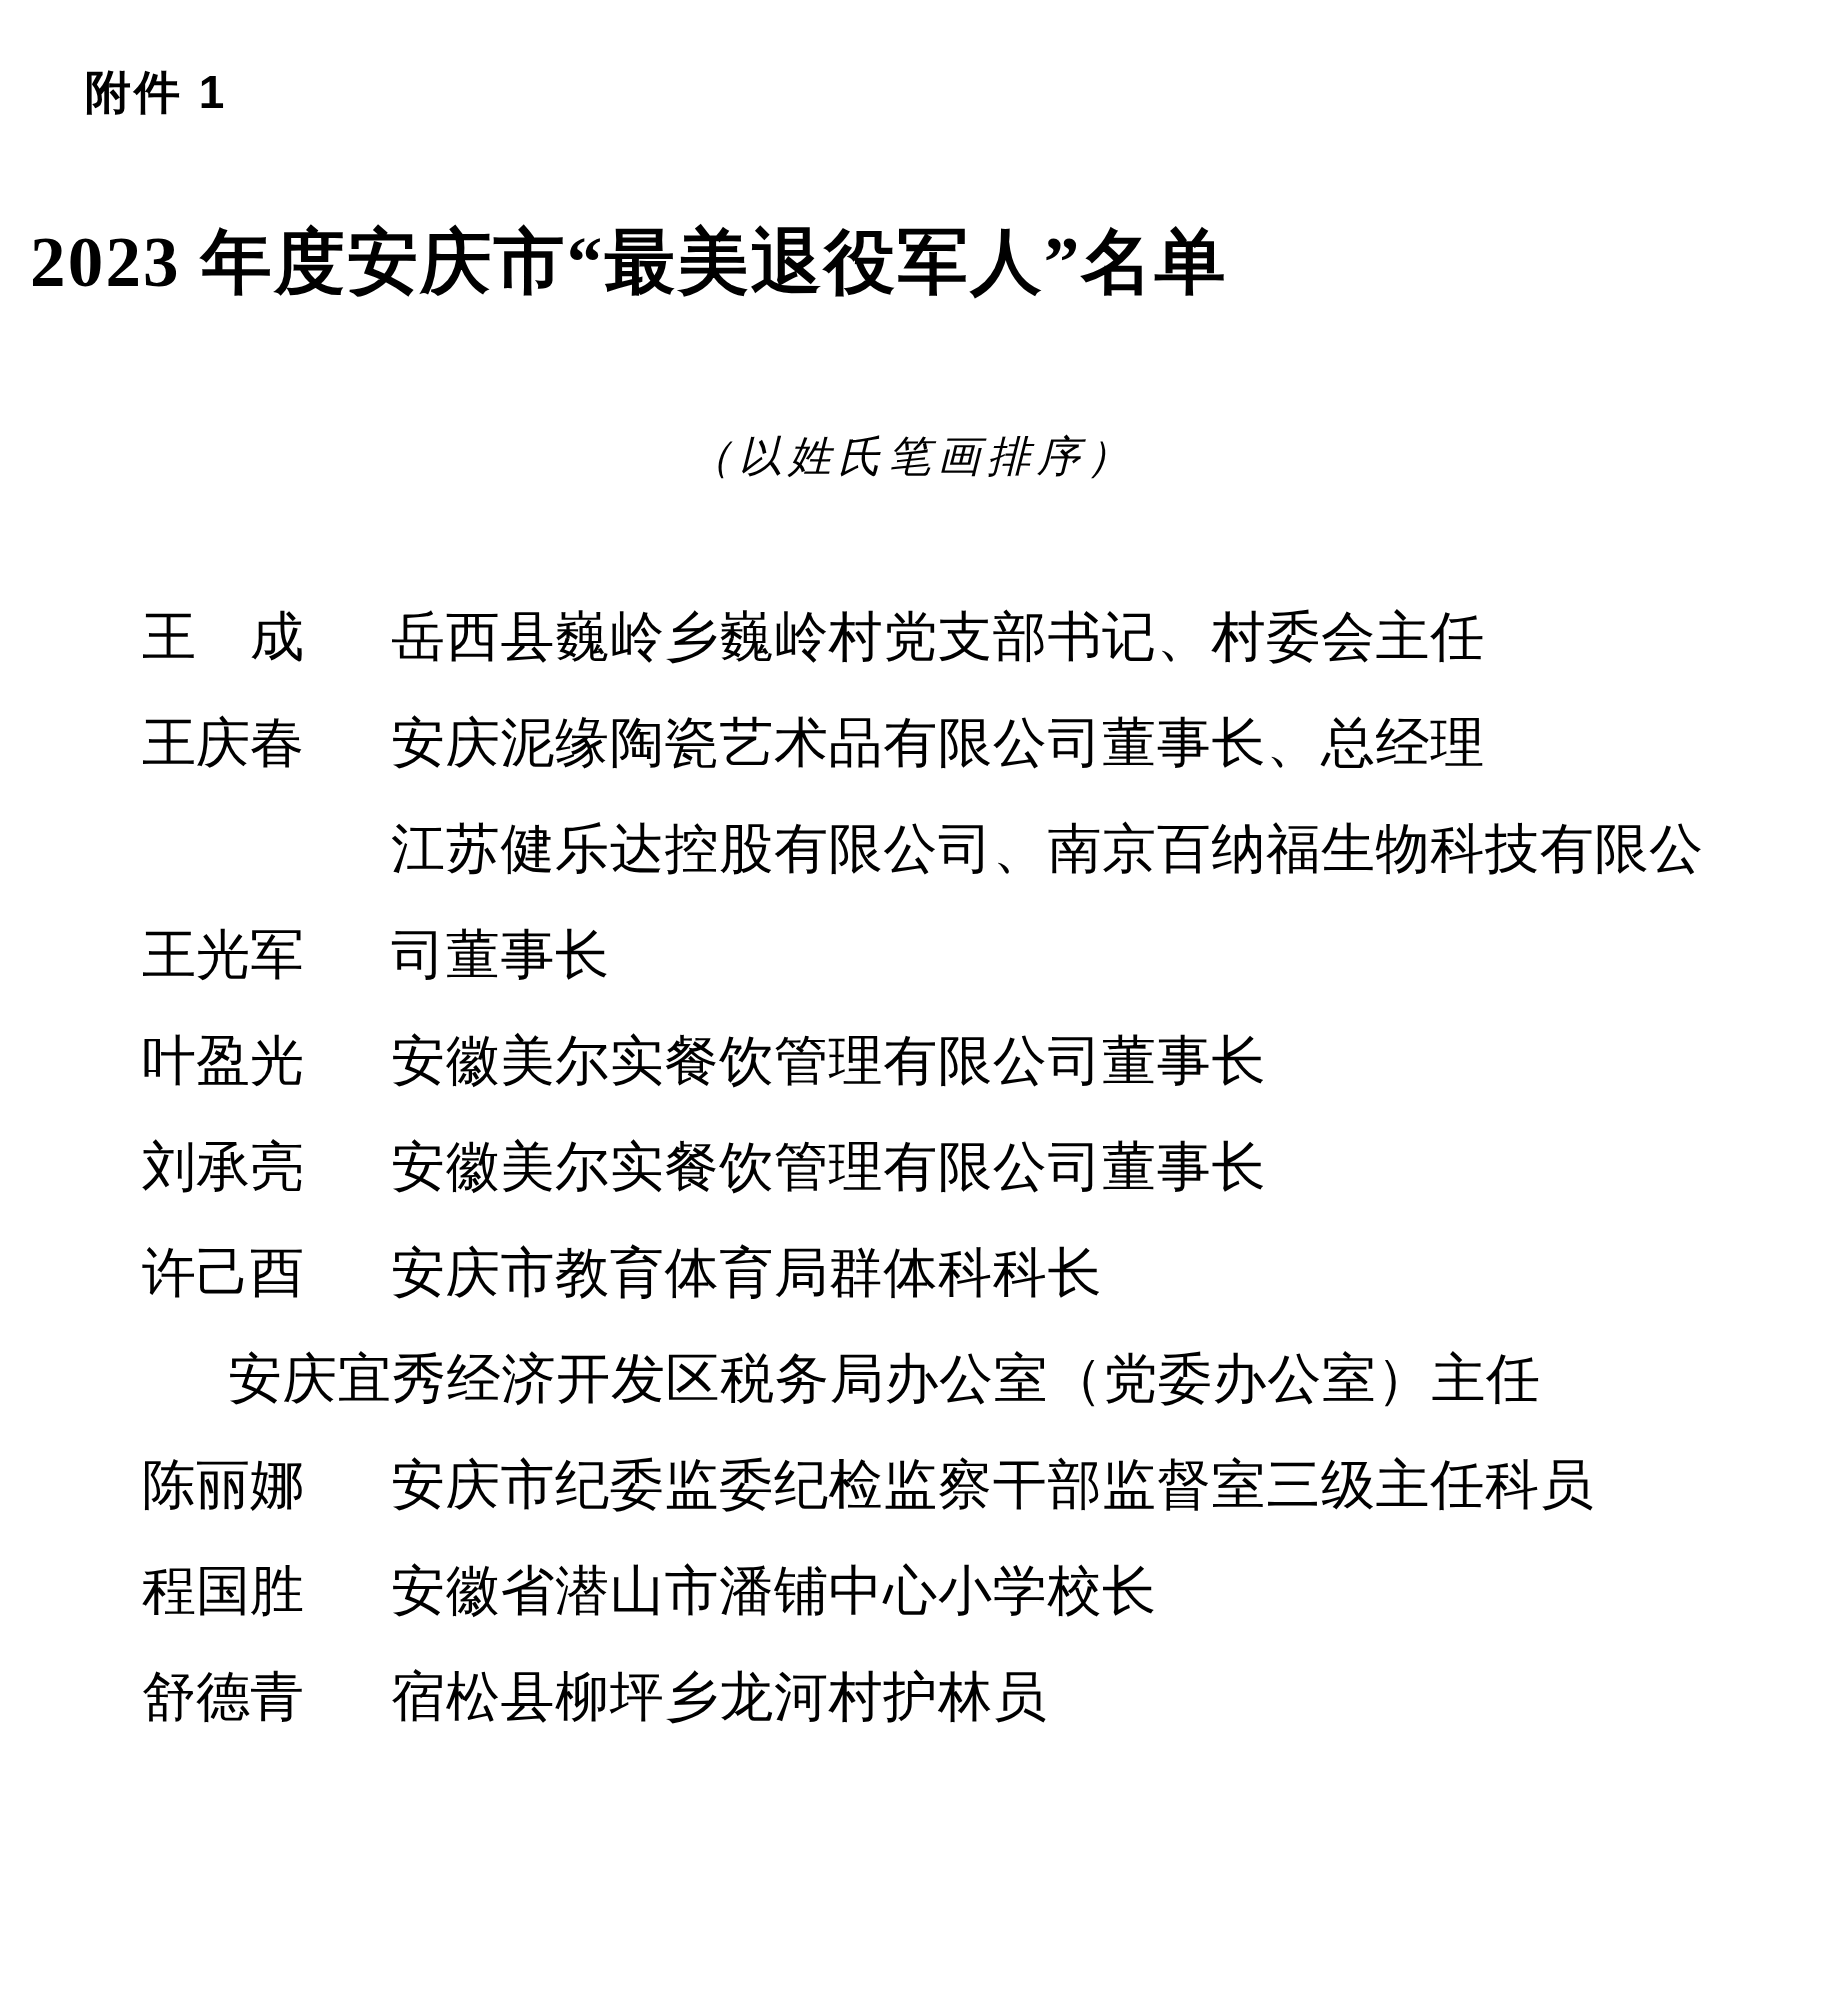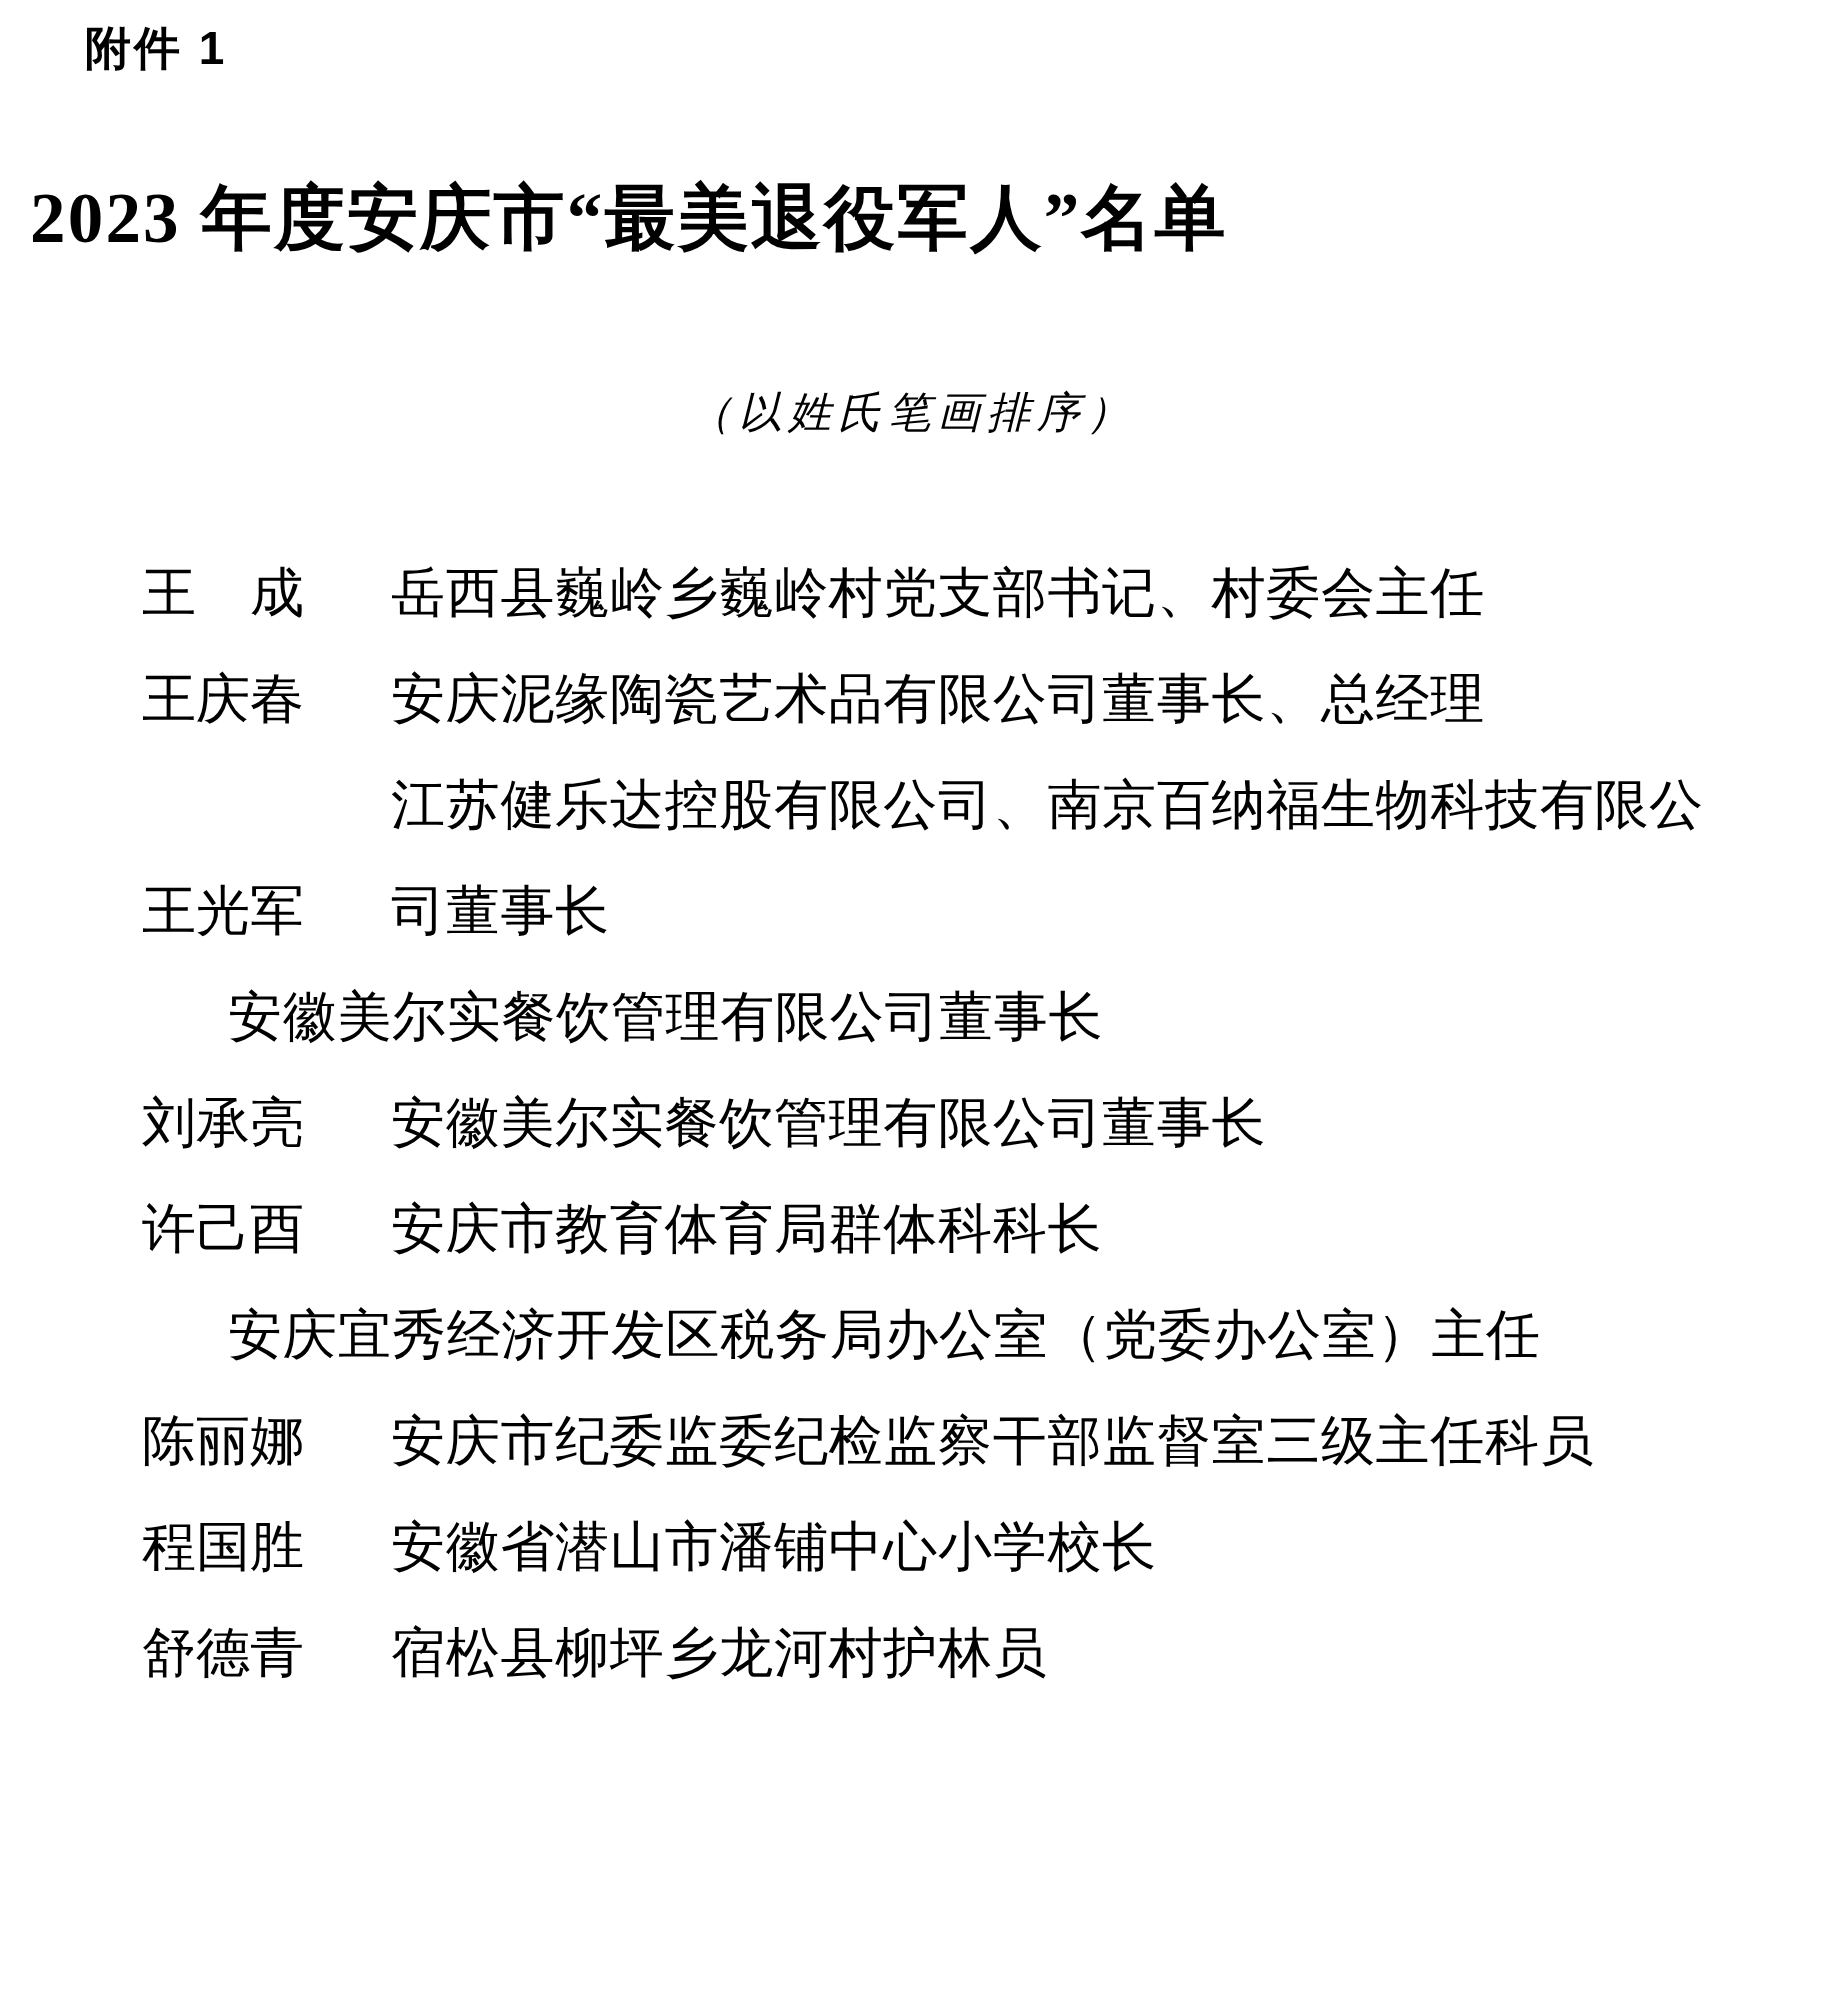--- a/index.html
+++ b/index.html
@@ -11,21 +11,21 @@
     height: 2015px;
     background: #ffffff;
     color: #000000;
     font-family: "Liberation Serif", serif;
     overflow: hidden;
   }
   .page {
     width: 100%;
     height: 100%;
     box-sizing: border-box;
-    padding-top: 18px;
+    padding-top: 62px;
   }
   .attachment {
     margin: 0 0 0 85px;
     font-family: "Liberation Sans", sans-serif;
     font-weight: bold;
     font-size: 46px;
     line-height: 60px;
     letter-spacing: 3px;
   }
   .title {
@@ -89,20 +89,21 @@
     <span class="row-name">王庆春</span>
     <span class="row-position">安庆泥缘陶瓷艺术品有限公司董事长、总经理</span>
   </div>
 
   <div class="row">
     <span class="row-name">王光军</span>
     <span class="row-position">江苏健乐达控股有限公司、南京百纳福生物科技有限公司董事长</span>
   </div>
 
   <div class="row">
+    <span class="row-name">叶盈光</span>
     <span class="row-position">安徽美尔实餐饮管理有限公司董事长</span>
   </div>
 
   <div class="row">
     <span class="row-name">刘承亮</span>
     <span class="row-position">安徽美尔实餐饮管理有限公司董事长</span>
   </div>
 
   <div class="row">
     <span class="row-name">许己酉</span>

